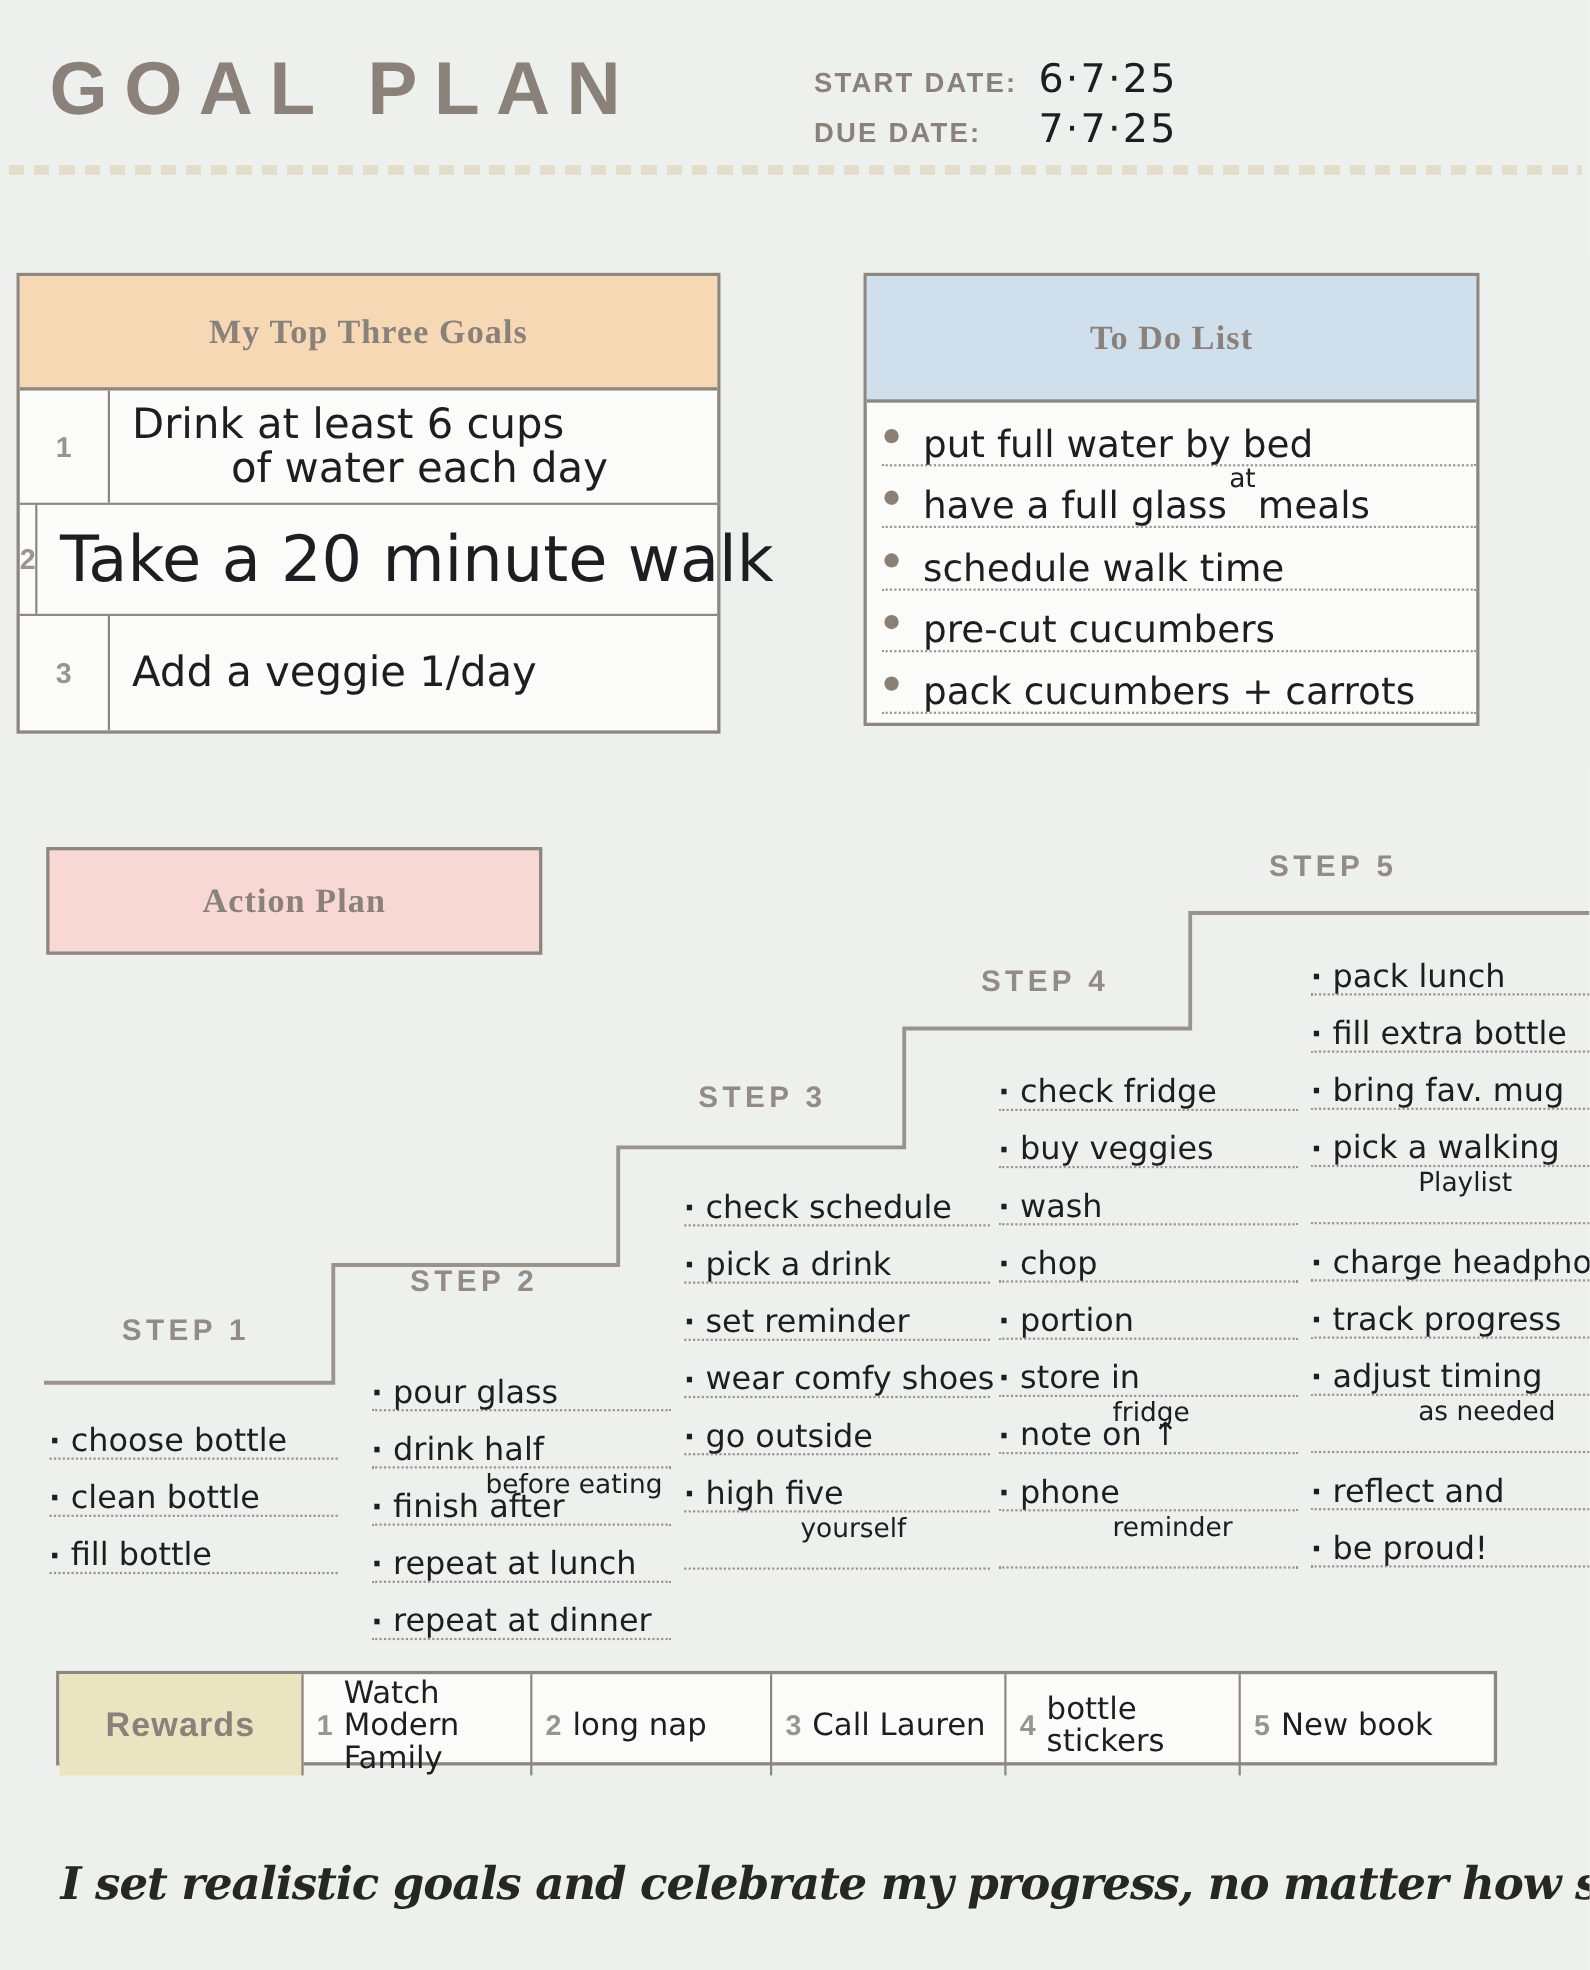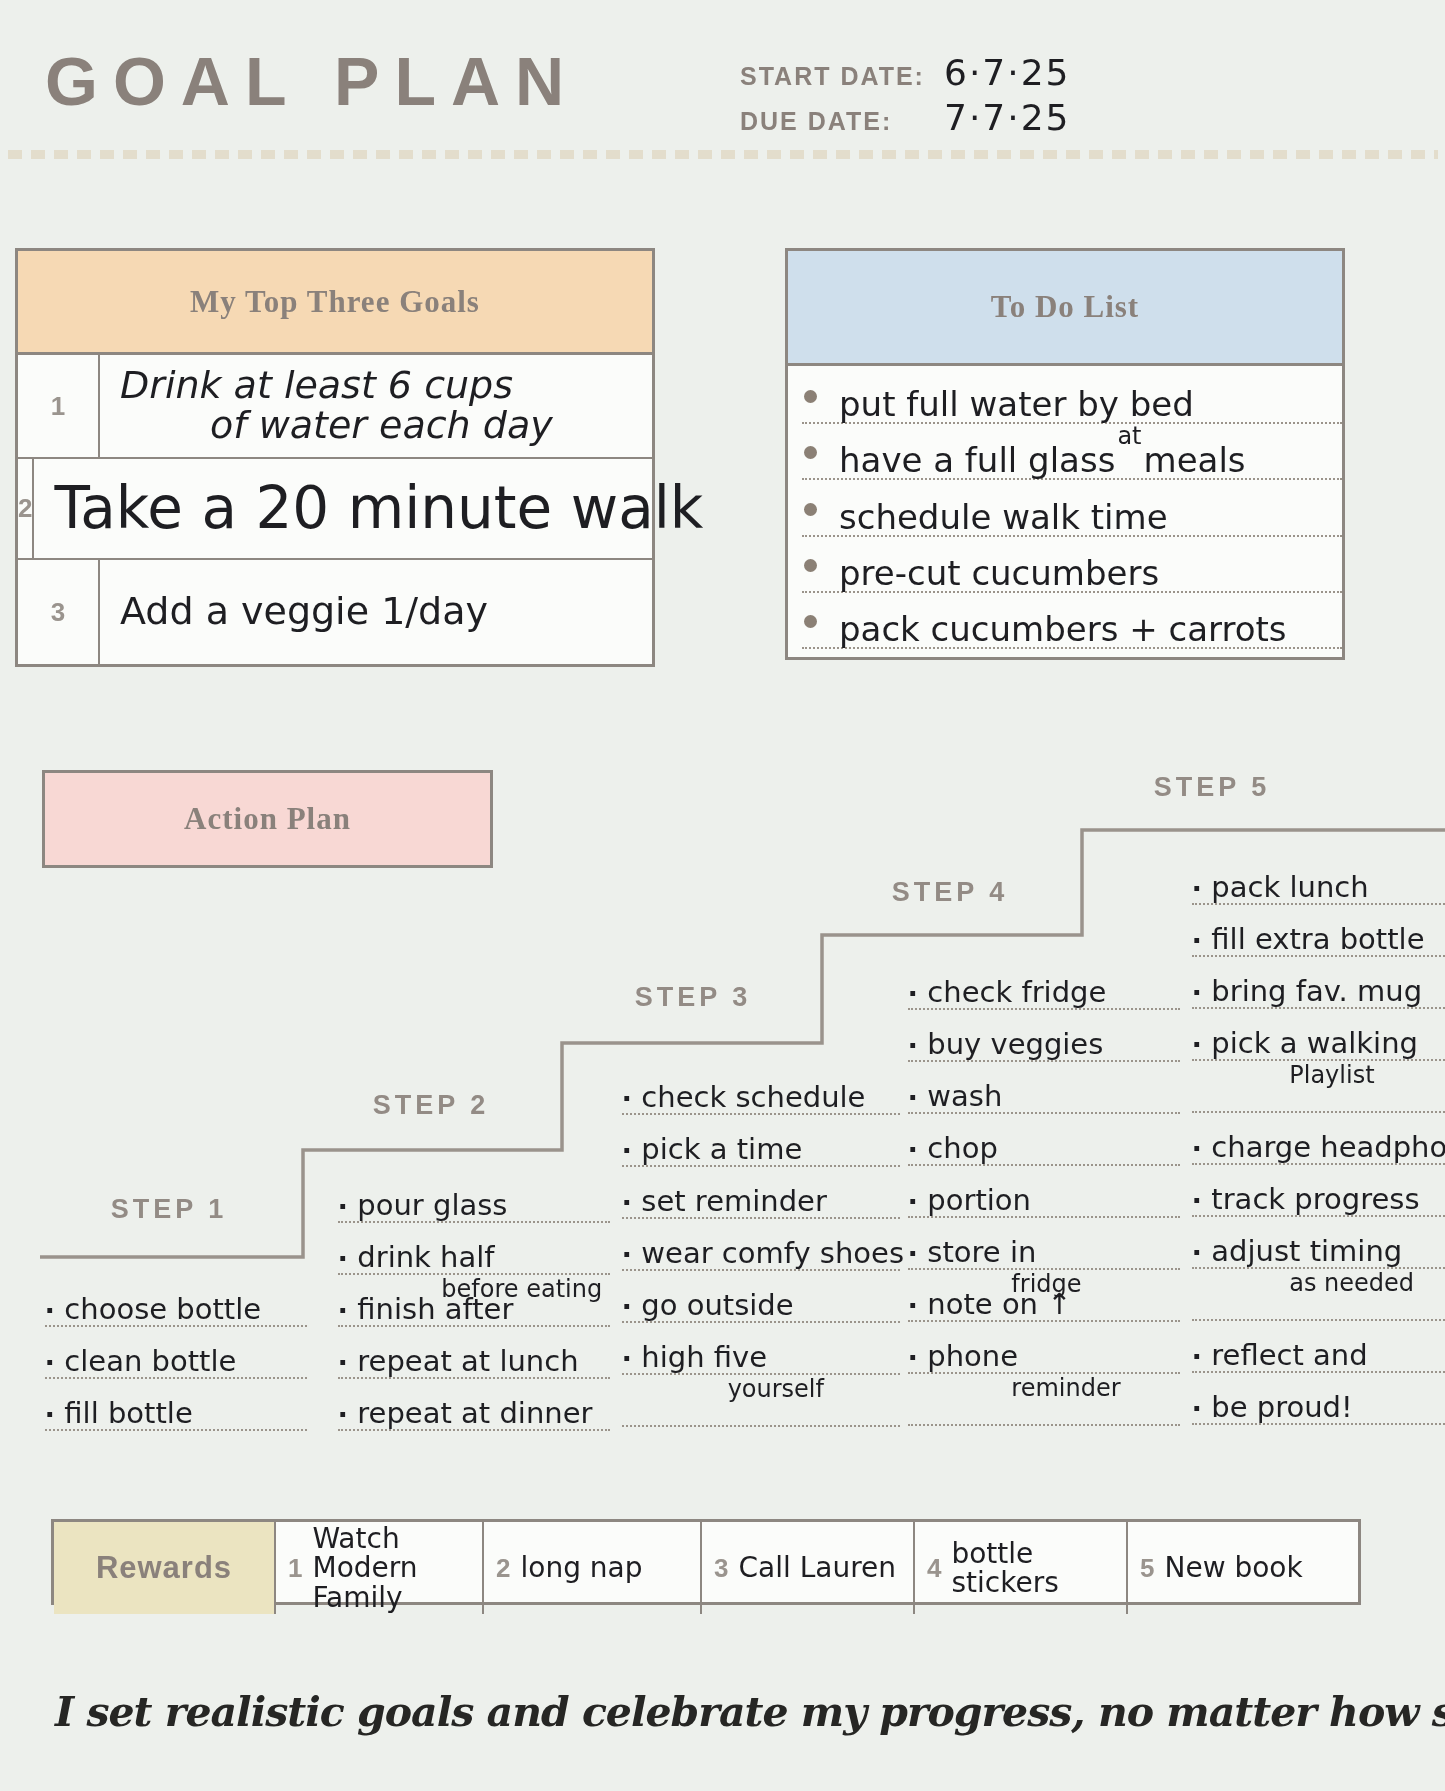--- a/index.html
+++ b/index.html
@@ -33,21 +33,21 @@
   .goals .sec-header{height:110px;background:var(--goals-header-bg);border-bottom:3px solid var(--border);}
   .goal-rows{flex:1;display:flex;flex-direction:column;}
   .goal-row{display:flex;border-bottom:2.5px solid var(--border);box-sizing:border-box;}
   .goal-rows > div.goal-row:nth-of-type(1){height:104px;}
   .goal-rows > div.goal-row:nth-of-type(2){height:101px;}
   .goal-rows > div.goal-row:nth-of-type(3){height:104px;border-bottom:none;}
   .goal-num{width:82px;border-right:2.5px solid var(--border);display:flex;align-items:center;
     justify-content:center;color:#9a948e;font-size:26px;font-weight:bold;box-sizing:border-box;}
   .goal-text{flex:1;display:flex;flex-direction:column;justify-content:center;
     padding-left:20px;line-height:1.05;white-space:nowrap;}
-  .goal-rows > div.goal-row:nth-of-type(1) .goal-text{font-size:38px;font-style:italic;}
+  .goal-rows > div.goal-row:nth-of-type(1) .goal-text{font-size:38px;}
   .goal-rows > div.goal-row:nth-of-type(2) .goal-text{font-size:58px;}
   .goal-rows > div.goal-row:nth-of-type(3) .goal-text{font-size:38px;}
   .gl2{padding-left:90px;}
 
   
   .todo{left:785px;top:248px;width:560px;height:412px;display:flex;flex-direction:column;}
   .todo .sec-header{height:112px;background:var(--todo-header-bg);border-bottom:3px solid var(--border);}
   .todo-items{flex:1;display:flex;flex-direction:column;padding:2px 0 8px 14px;}
   .todo-item{flex:1;display:flex;align-items:flex-end;border-bottom:2.5px dotted var(--dotted-line);
     box-sizing:border-box;padding-bottom:1px;}
@@ -57,21 +57,21 @@
   .todo-text{font-size:34px;white-space:nowrap;line-height:1;}
   .hw-sup{font-size:24px;position:relative;top:-16px;margin:0 2px;}
 
   
   .action-header{left:42px;top:770px;width:451px;height:98px;background:var(--action-header-bg);}
   .stairs-svg{position:absolute;left:0;top:0;width:1445px;height:1791px;pointer-events:none;}
   .stairs-svg polyline{fill:none;stroke:var(--stair-line);stroke-width:3.5;}
   .steps-host{position:absolute;left:0;top:0;width:1445px;height:1791px;}
   .step{position:absolute;}
   .steps-host > div.step:nth-of-type(1){left:45px;top:1275px;width:262px;}
-  .steps-host > div.step:nth-of-type(2){left:338px;top:1171px;width:272px;}
+  .steps-host > div.step:nth-of-type(2){left:338px;top:1231px;width:272px;}
   .steps-host > div.step:nth-of-type(3){left:622px;top:1063px;width:278px;}
   .steps-host > div.step:nth-of-type(4){left:908px;top:958px;width:272px;}
   .steps-host > div.step:nth-of-type(5){left:1192px;top:853px;width:256px;}
   .step-label{position:absolute;top:-81px;transform:translateX(-50%);font-weight:bold;
     font-size:27px;letter-spacing:4px;color:#938b85;white-space:nowrap;}
   .steps-host > div.step:nth-of-type(1) .step-label{left:124px;text-align:right;}
   .steps-host > div.step:nth-of-type(2) .step-label{left:93px;}
   .steps-host > div.step:nth-of-type(3) .step-label{left:71px;}
   .steps-host > div.step:nth-of-type(4) .step-label{left:42px;}
   .steps-host > div.step:nth-of-type(5) .step-label{left:20px;}
@@ -254,21 +254,21 @@
         <div class="step-items">
 
             <div class="step-row">
               <span class="bullet-dot">·</span>
               <span class="hw step-text">check schedule</span>
 
             </div>
 
             <div class="step-row">
               <span class="bullet-dot">·</span>
-              <span class="hw step-text">pick a time</span>
+              <span class="hw step-text">pick a drink</span>
 
             </div>
 
             <div class="step-row">
               <span class="bullet-dot">·</span>
               <span class="hw step-text">set reminder</span>
 
             </div>
 
             <div class="step-row">

